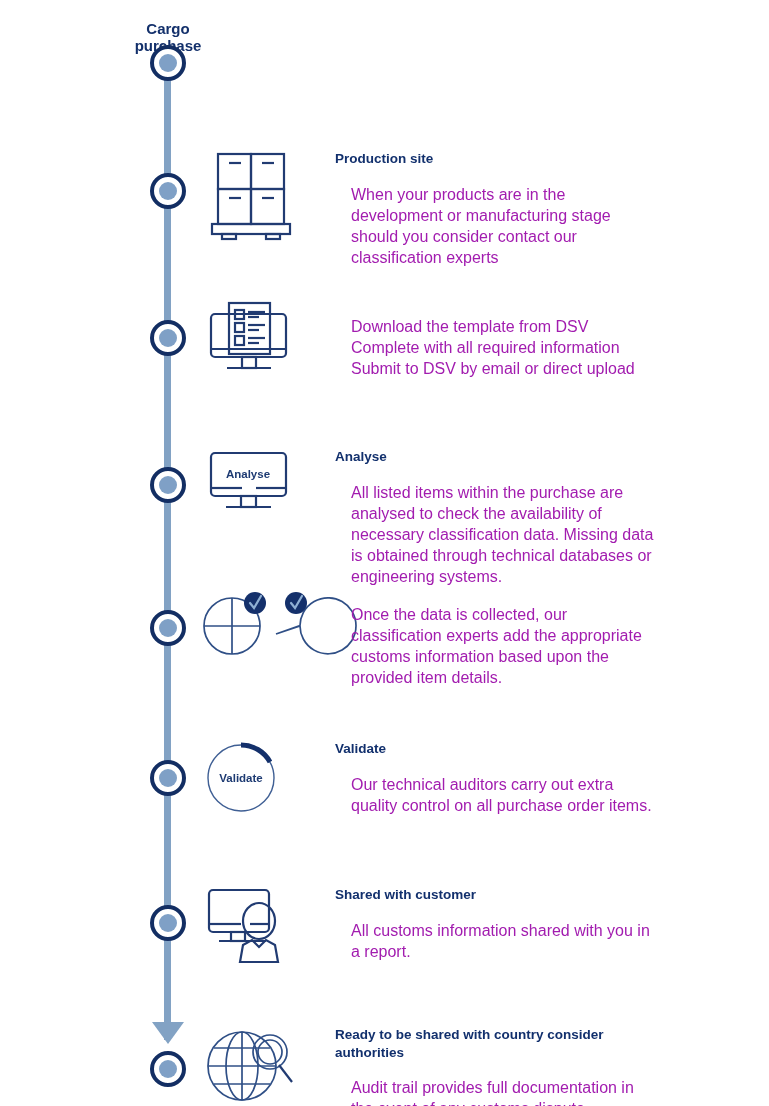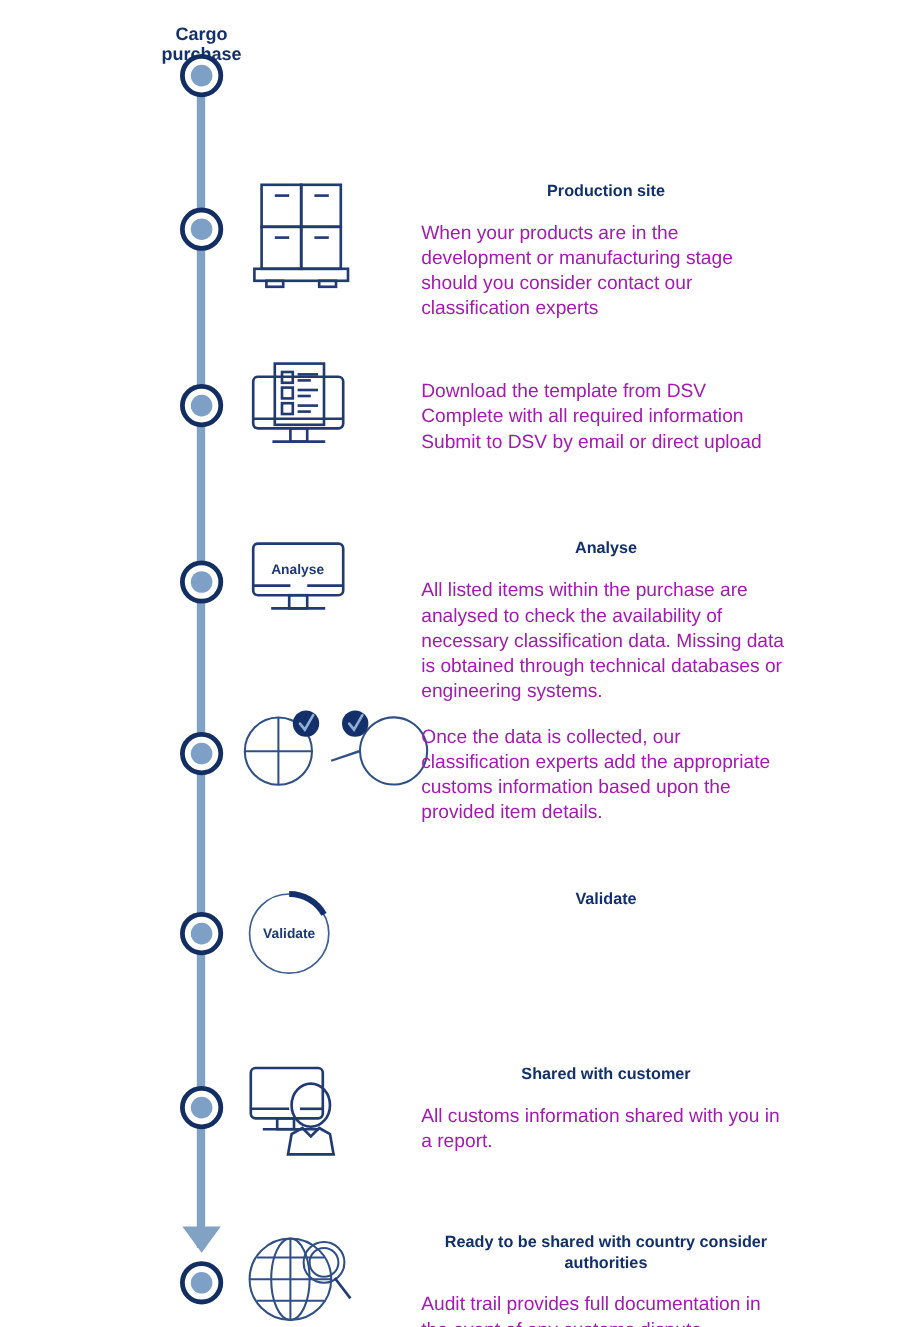--- a/index.html
+++ b/index.html
@@ -87,21 +87,20 @@
     position: absolute;
     left: 335px;
     width: 340px;
   }
   .row-heading {
     font-size: 13.5px;
     font-weight: bold;
     color: #12306d;
     line-height: 1.3;
     margin: 0 0 2px 0;
-    text-align: center;
   }
   .row-body {
     font-size: 16px;
     color: #a21caf;
     line-height: 1.32;
     margin: 16px;
   }
 
   svg { display: block; overflow: visible; }
   .ink  { fill: none; stroke: #213b72; stroke-width: 2.2; }
@@ -223,20 +222,21 @@
 <div class="row" style="top:740px">
   <div class="row-icon">
     <svg width="100" height="80" viewBox="0 0 100 80">
       <circle cx="37" cy="38" r="33" fill="none" stroke="#3f5f94" stroke-width="1.4"></circle>
       <path d="M37 5 A33 33 0 0 1 66 22" fill="none" stroke="#14306b" stroke-width="5" stroke-linecap="butt"></path>
       <text class="icon-label" x="37" y="42" text-anchor="middle">Validate</text>
     </svg>
   </div>
   <div class="row-text">
     <p class="row-heading">Validate</p>
+    <p class="row-body">Our technical auditors carry out extra quality control on all purchase order items.</p>
   </div>
 </div>
 
 <div class="row" style="top:886px">
   <div class="row-icon">
     <svg width="100" height="80" viewBox="0 0 100 80">
       <rect class="ink" x="5" y="4" width="60" height="42" rx="4"></rect>
       <line class="ink" x1="5" y1="38" x2="37" y2="38"></line>
       <line class="ink" x1="46" y1="38" x2="65" y2="38"></line>
       <rect class="ink" x="27" y="46" width="14" height="9"></rect>

